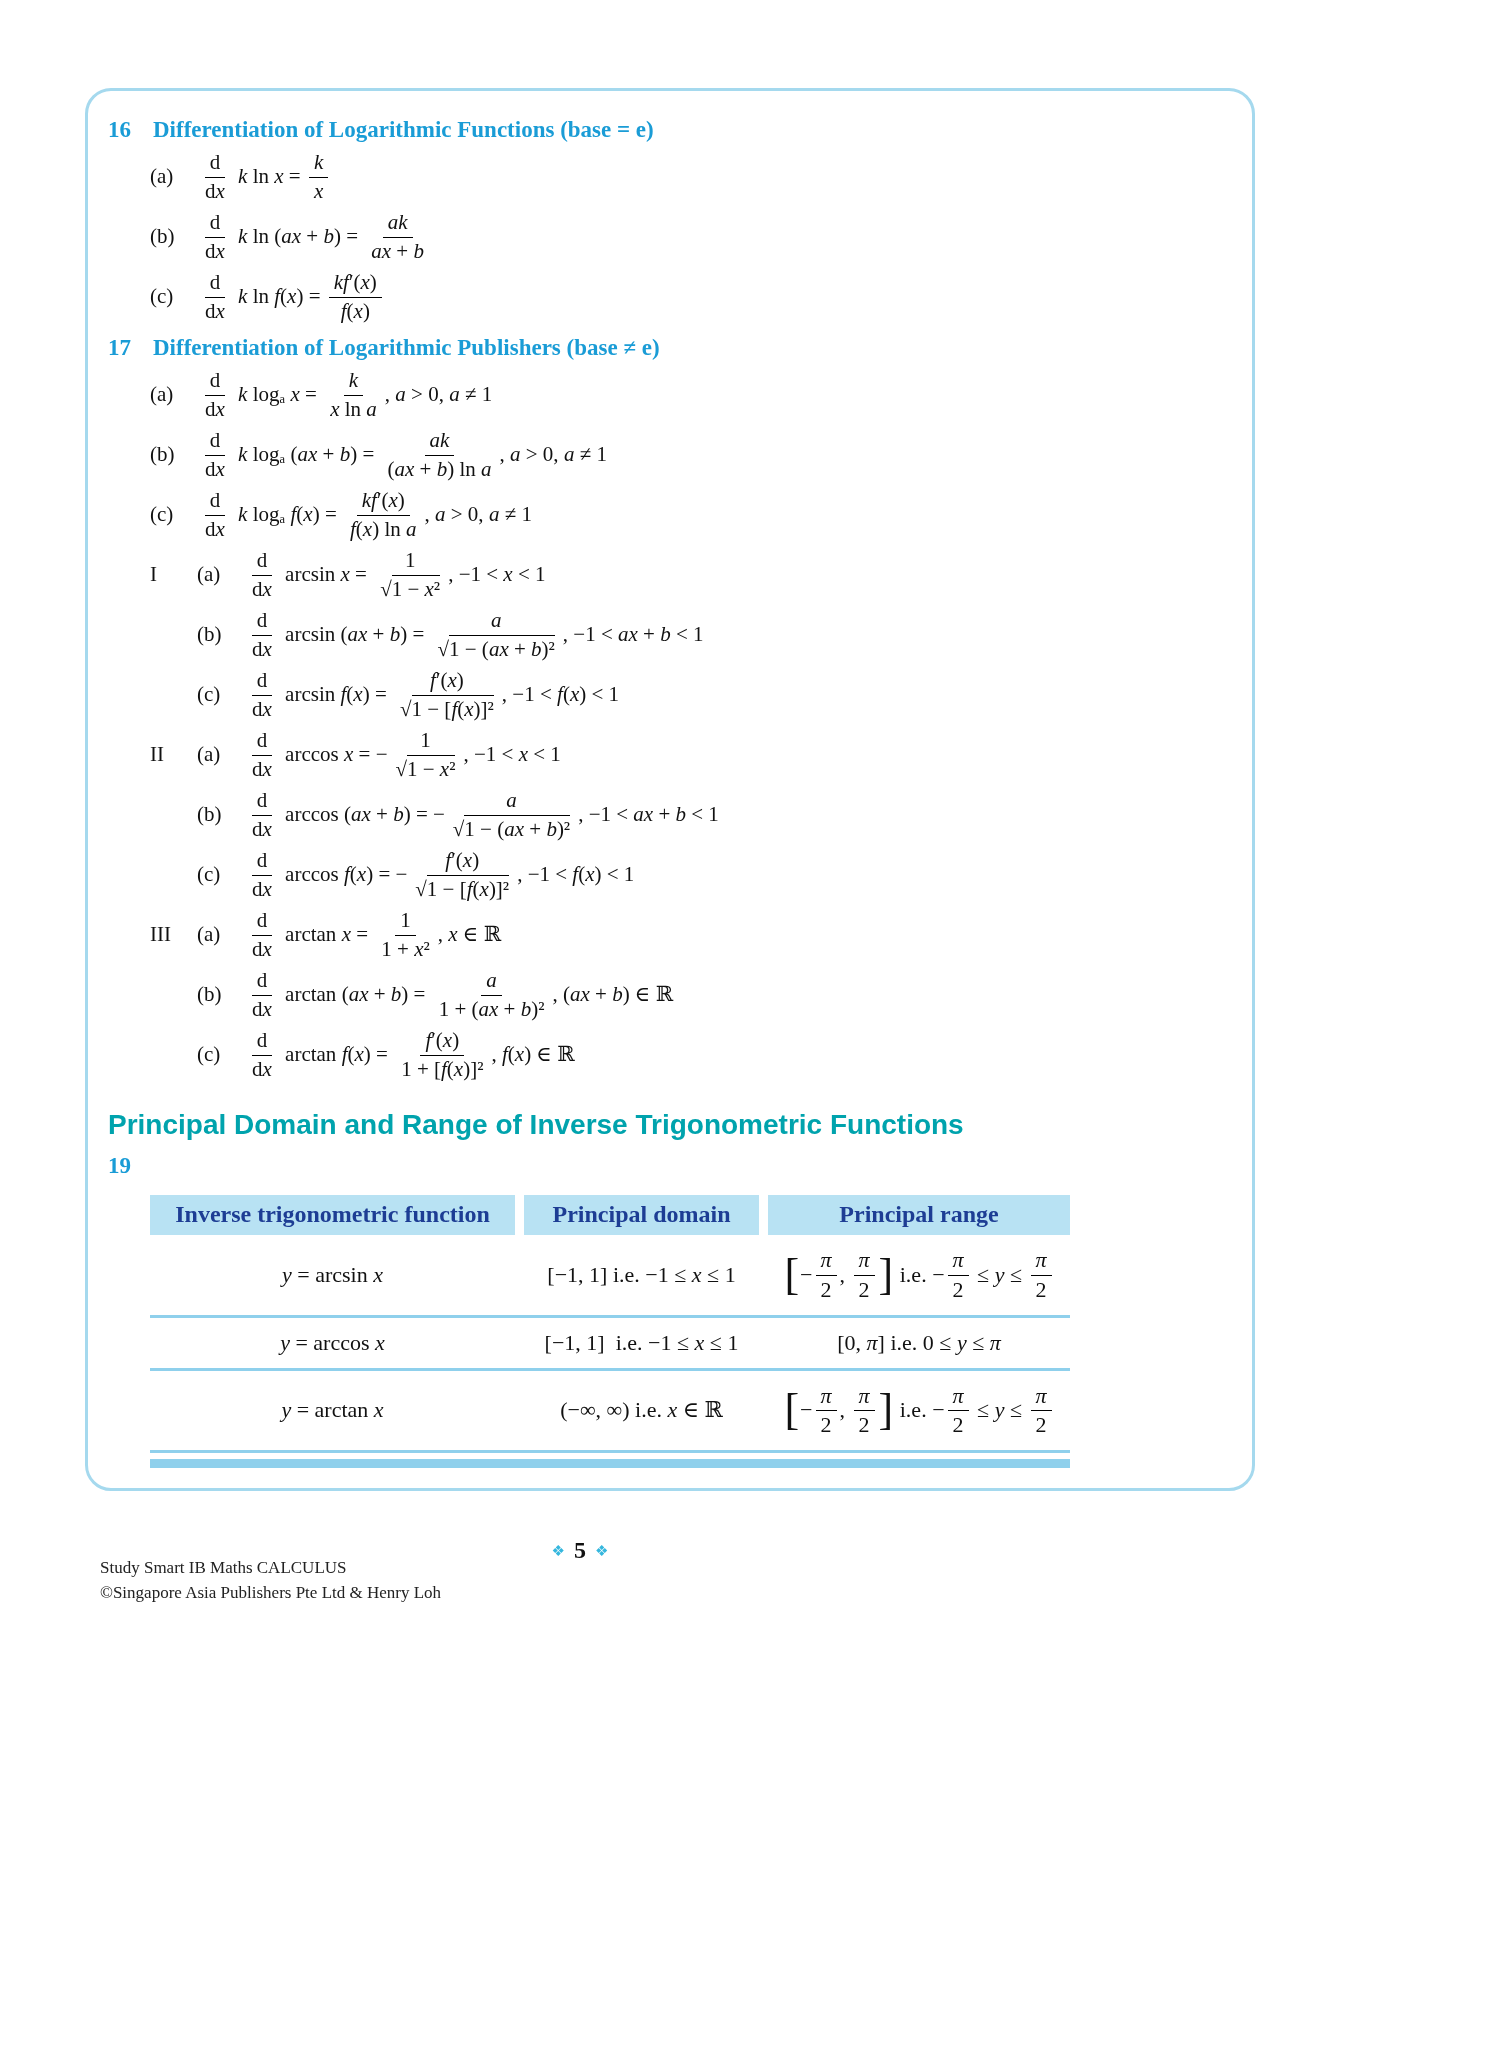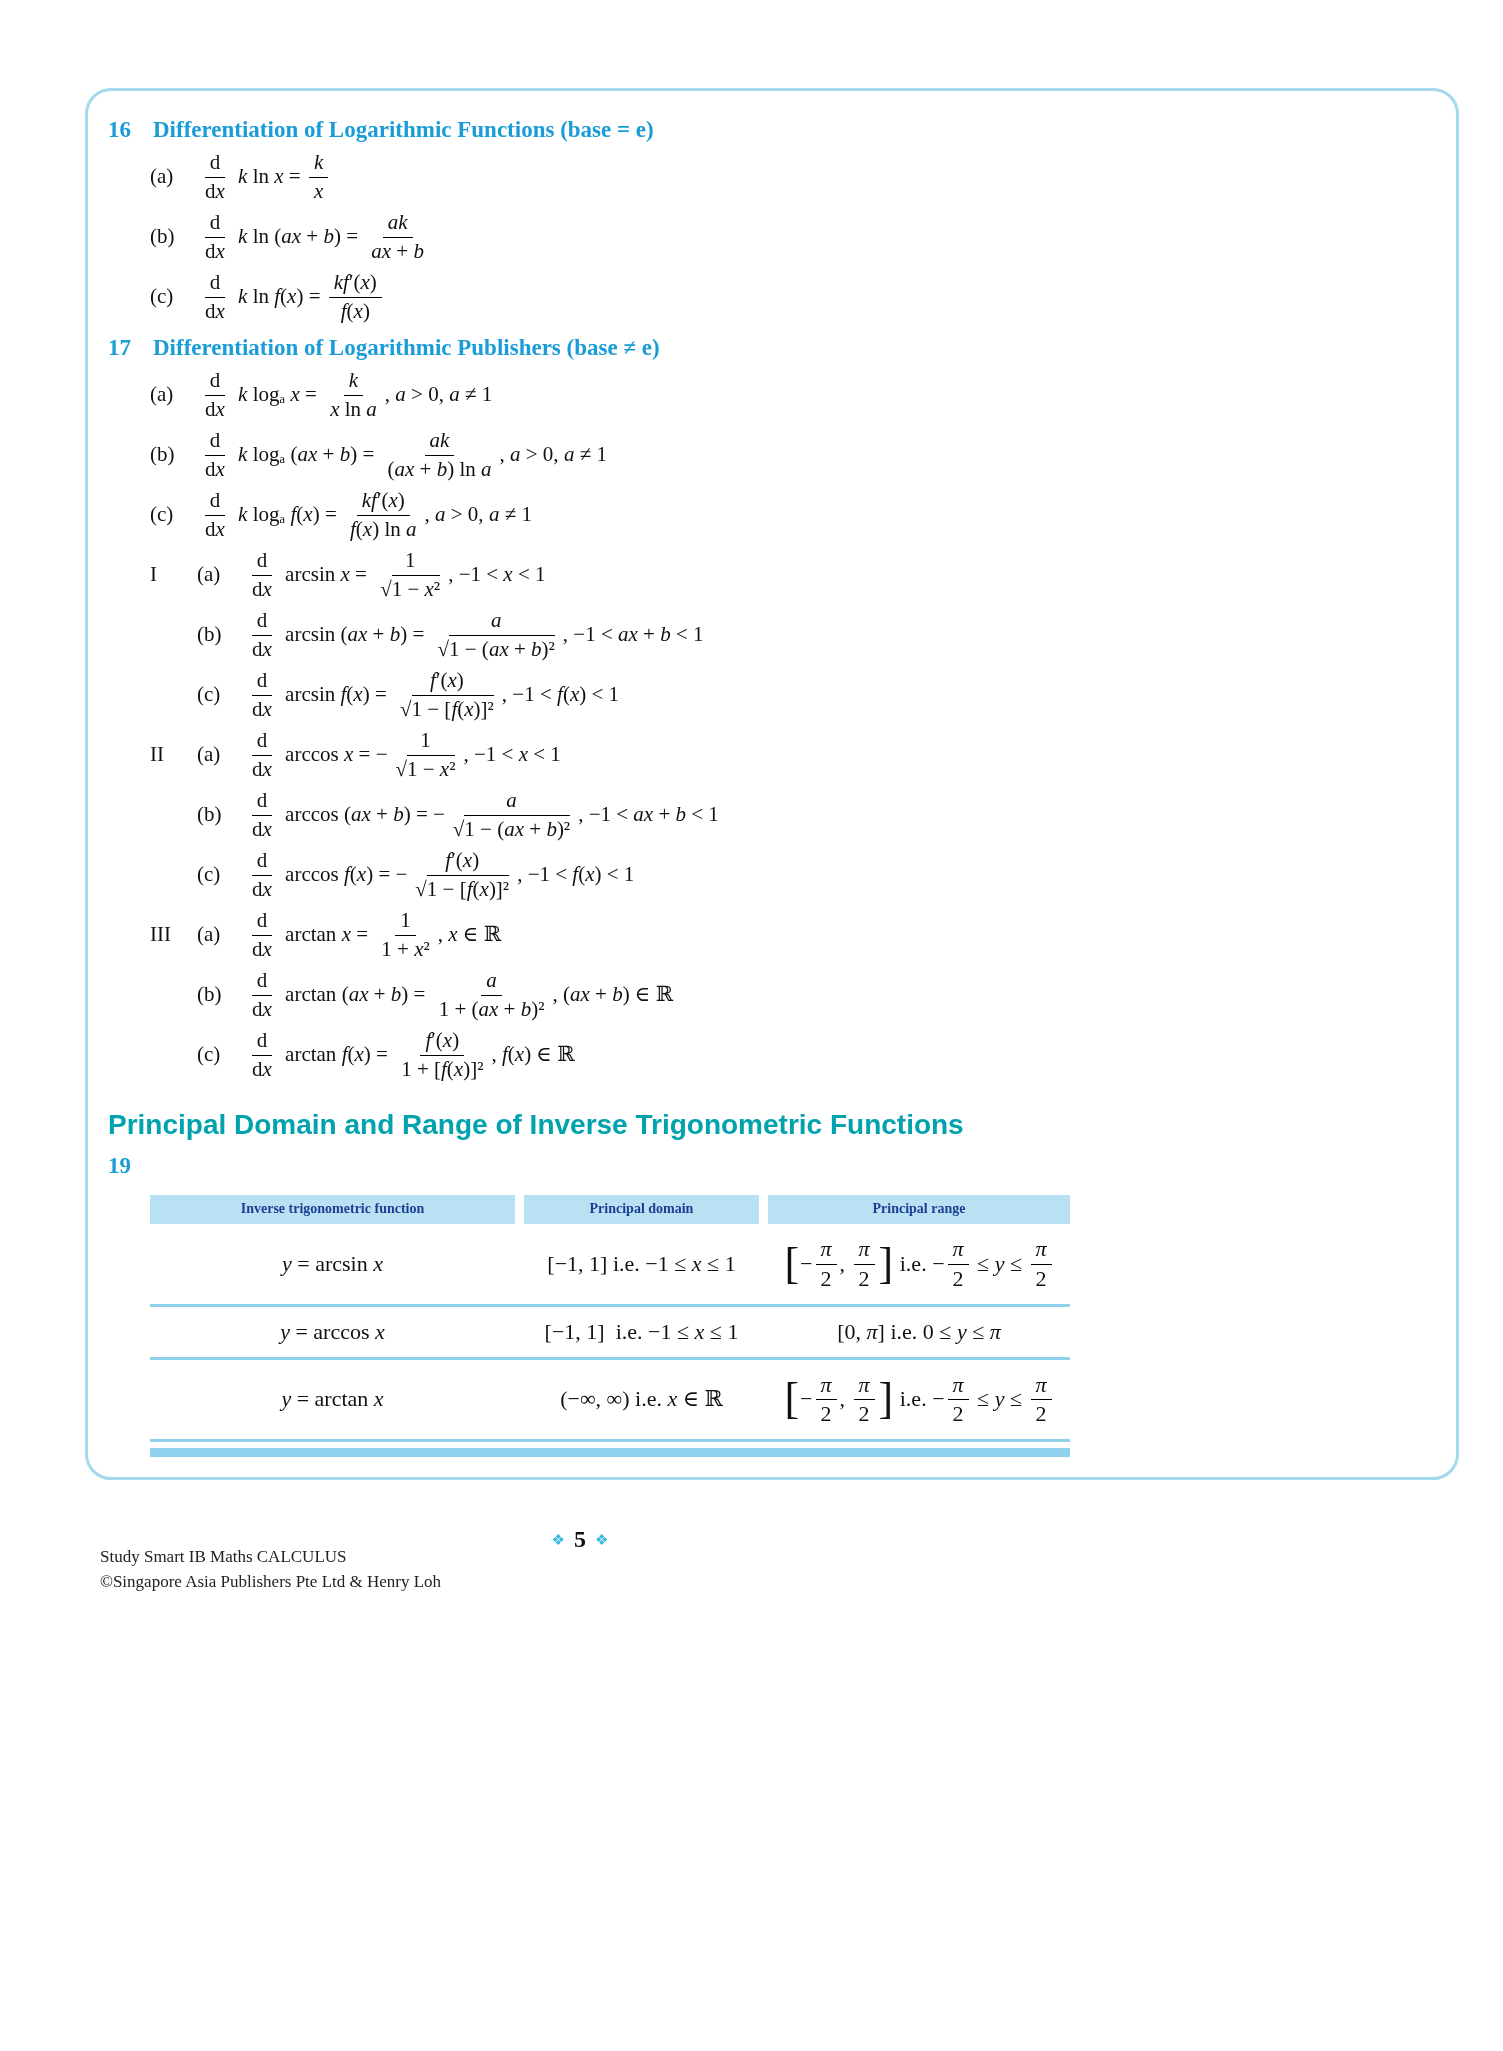--- a/index.html
+++ b/index.html
@@ -6,21 +6,21 @@
   body {
     width: 1503px;
     font-family: "Liberation Serif", "DejaVu Serif", serif;
     color: #111;
   }
   .page { position: relative; width: 1503px; min-height: 2051px; background: #fff; }
 
   .bordered {
     box-sizing: border-box;
     margin: 88px 16px 0 85px;
-    width: 1374px;
+    width: 1170px;
     border: 3px solid var(--border, #a5d9ee);
     border-radius: 26px;
     padding: 14px 22px 20px 20px;
     background: #fff;
   }
   .bordered > :first-child { margin-top: 0; }
 
   .sec-head {
     color: var(--section-heading, #1a9cd6);
     font-weight: bold;
@@ -69,21 +69,21 @@
     color: var(--section-heading, #1a9cd6);
     font-weight: bold;
   }
 
   .dtable { margin-left: 42px; width: 920px; margin-top: 14px; }
   .thead { display: flex; gap: 9px; }
   .hc {
     background: var(--table-header-bg, #b8e2f3);
     color: var(--table-header-text, #1d3d94);
     font-weight: bold;
-    font-size: 14px;
+    font-size: 24px;
     text-align: center;
     padding: 6px 0 7px;
   }
   .c1 { width: 365px; box-sizing: border-box; }
   .c2 { width: 235px; box-sizing: border-box; }
   .c3 { width: 302px; box-sizing: border-box; }
   .trow {
     display: flex;
     gap: 9px;
     align-items: center;

